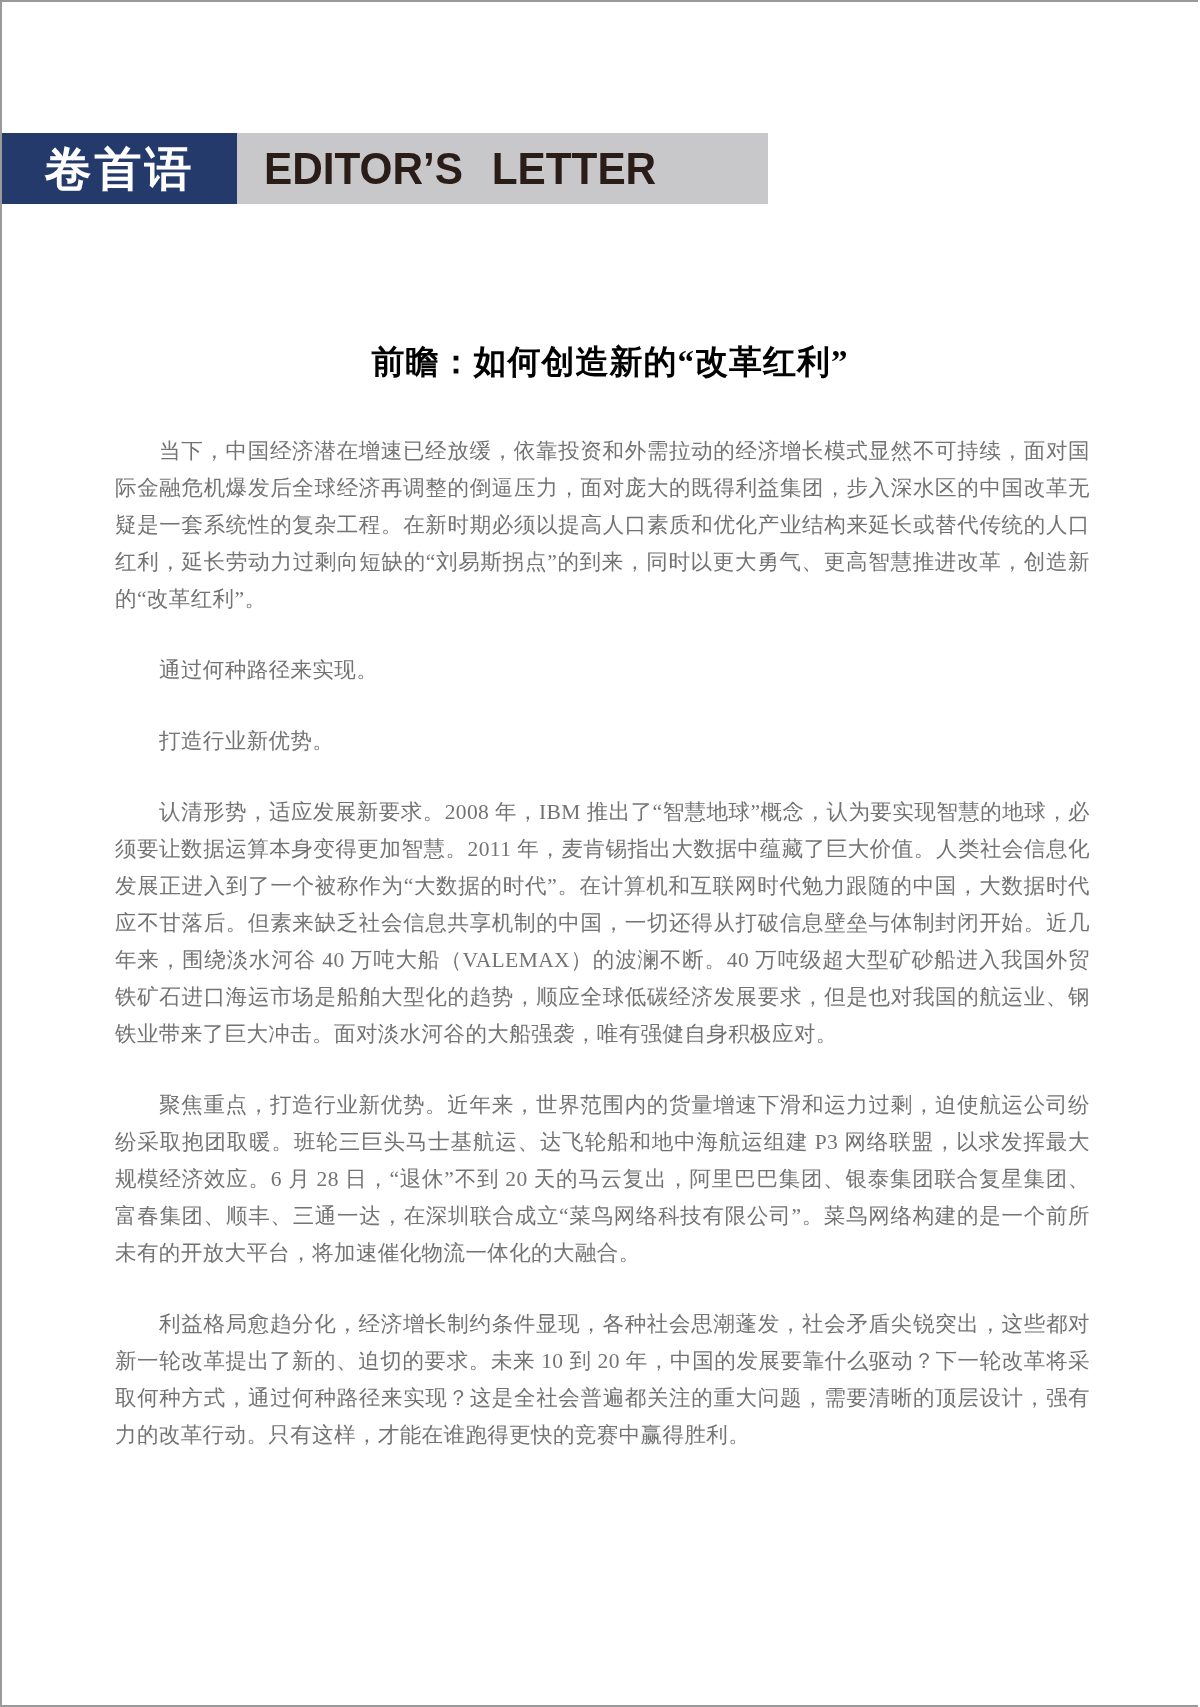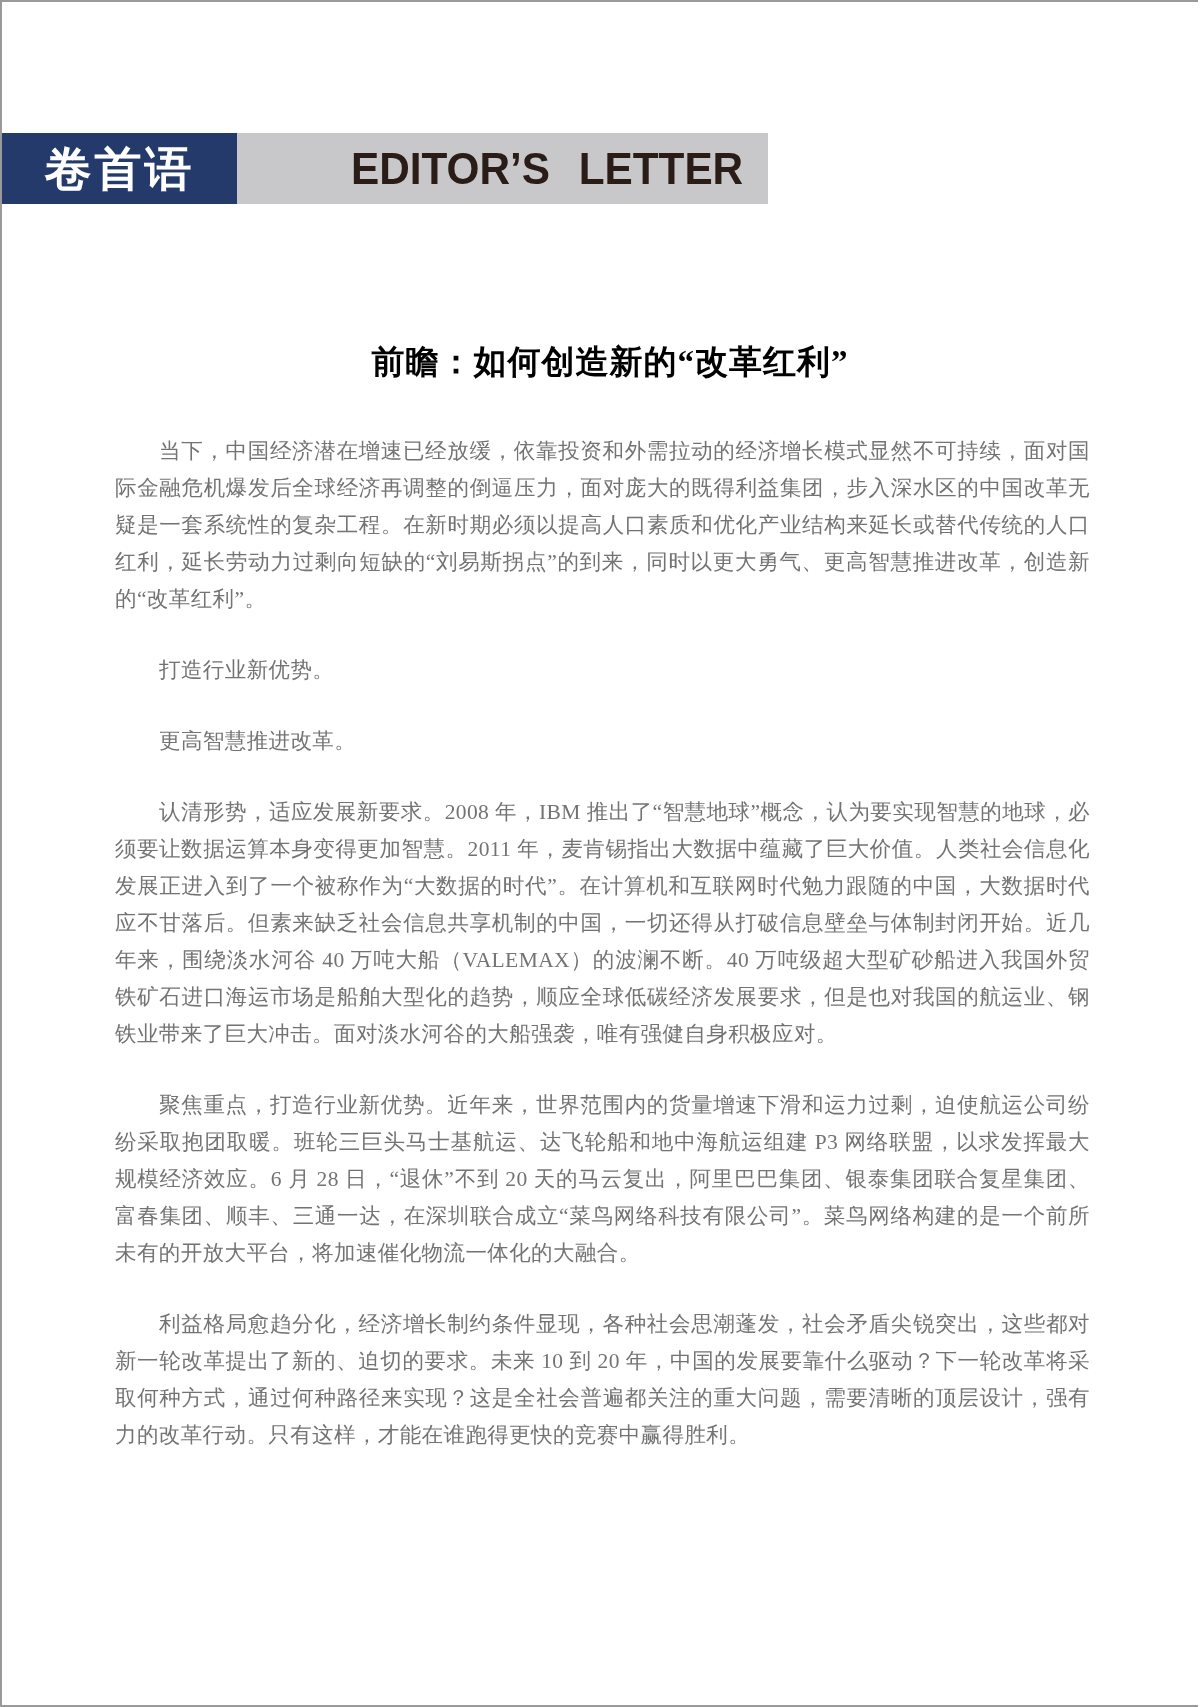--- a/index.html
+++ b/index.html
@@ -42,21 +42,20 @@
     font-weight: bold;
     letter-spacing: 3px;
     font-family: "Liberation Sans", "DejaVu Sans", sans-serif;
     line-height: 1;
   }
   .gray-box {
     width: 531px;
     background: #c8c8ca;
     display: flex;
     align-items: center;
-    justify-content: flex-end;
   }
   .gray-box .en {
     display: inline-block;
     margin-left: 27px;
     color: #2a1c17;
     font-size: 45px;
     font-weight: 800;
     font-family: "Liberation Sans", "DejaVu Sans", sans-serif;
     letter-spacing: 0px;
     word-spacing: 18px;
@@ -110,21 +109,21 @@
     <div class="gray-box">
       <span class="en">EDITOR’S LETTER</span>
     </div>
   </div>
 
   <div class="content">
     <h1 class="article-title">前瞻：如何创造新的“改革红利”</h1>
 
     <div class="article-body">
       <p>当下，中国经济潜在增速已经放缓，依靠投资和外需拉动的经济增长模式显然不可持续，面对国际金融危机爆发后全球经济再调整的倒逼压力，面对庞大的既得利益集团，步入深水区的中国改革无疑是一套系统性的复杂工程。在新时期必须以提高人口素质和优化产业结构来延长或替代传统的人口红利，延长劳动力过剩向短缺的“刘易斯拐点”的到来，同时以更大勇气、更高智慧推进改革，创造新的“改革红利”。</p>
+      <p>通过何种路径来实现。</p>
       <p>打造行业新优势。</p>
-      <p>更高智慧推进改革。</p>
       <p>认清形势，适应发展新要求。2008 年，IBM 推出了“智慧地球”概念，认为要实现智慧的地球，必须要让数据运算本身变得更加智慧。2011 年，麦肯锡指出大数据中蕴藏了巨大价值。人类社会信息化发展正进入到了一个被称作为“大数据的时代”。在计算机和互联网时代勉力跟随的中国，大数据时代应不甘落后。但素来缺乏社会信息共享机制的中国，一切还得从打破信息壁垒与体制封闭开始。近几年来，围绕淡水河谷 40 万吨大船（VALEMAX）的波澜不断。40 万吨级超大型矿砂船进入我国外贸铁矿石进口海运市场是船舶大型化的趋势，顺应全球低碳经济发展要求，但是也对我国的航运业、钢铁业带来了巨大冲击。面对淡水河谷的大船强袭，唯有强健自身积极应对。</p>
       <p>聚焦重点，打造行业新优势。近年来，世界范围内的货量增速下滑和运力过剩，迫使航运公司纷纷采取抱团取暖。班轮三巨头马士基航运、达飞轮船和地中海航运组建 P3 网络联盟，以求发挥最大规模经济效应。6 月 28 日，“退休”不到 20 天的马云复出，阿里巴巴集团、银泰集团联合复星集团、富春集团、顺丰、三通一达，在深圳联合成立“菜鸟网络科技有限公司”。菜鸟网络构建的是一个前所未有的开放大平台，将加速催化物流一体化的大融合。</p>
       <p>利益格局愈趋分化，经济增长制约条件显现，各种社会思潮蓬发，社会矛盾尖锐突出，这些都对新一轮改革提出了新的、迫切的要求。未来 10 到 20 年，中国的发展要靠什么驱动？下一轮改革将采取何种方式，通过何种路径来实现？这是全社会普遍都关注的重大问题，需要清晰的顶层设计，强有力的改革行动。只有这样，才能在谁跑得更快的竞赛中赢得胜利。</p>
     </div>
   </div>
 
 </div>
 
 </body></html>

